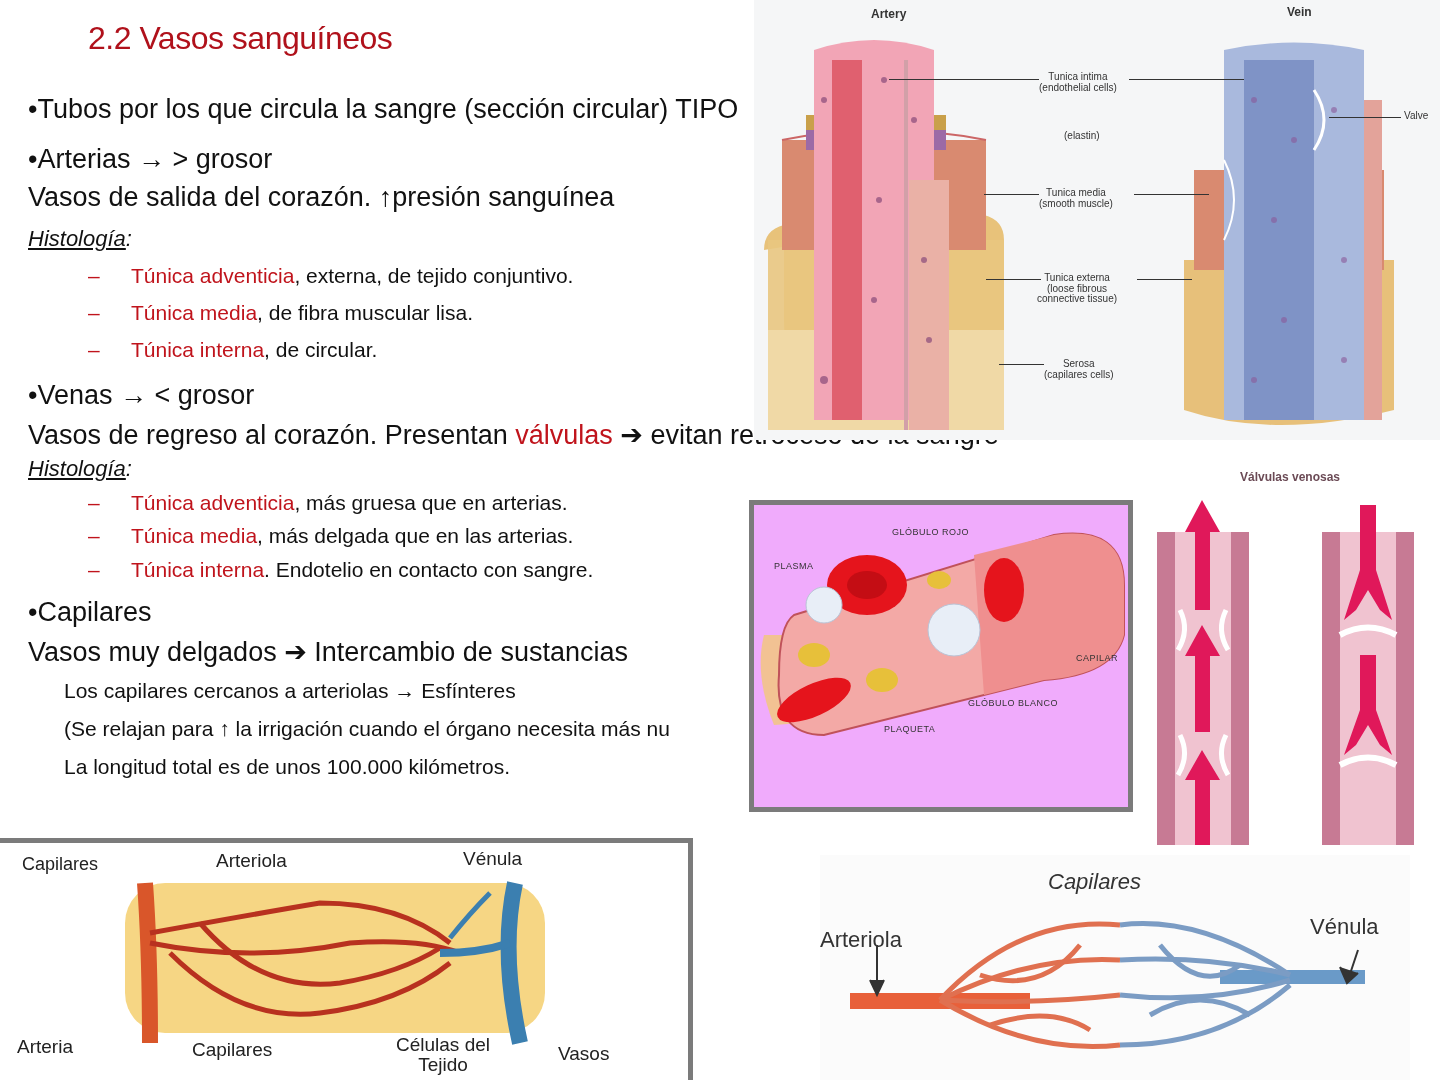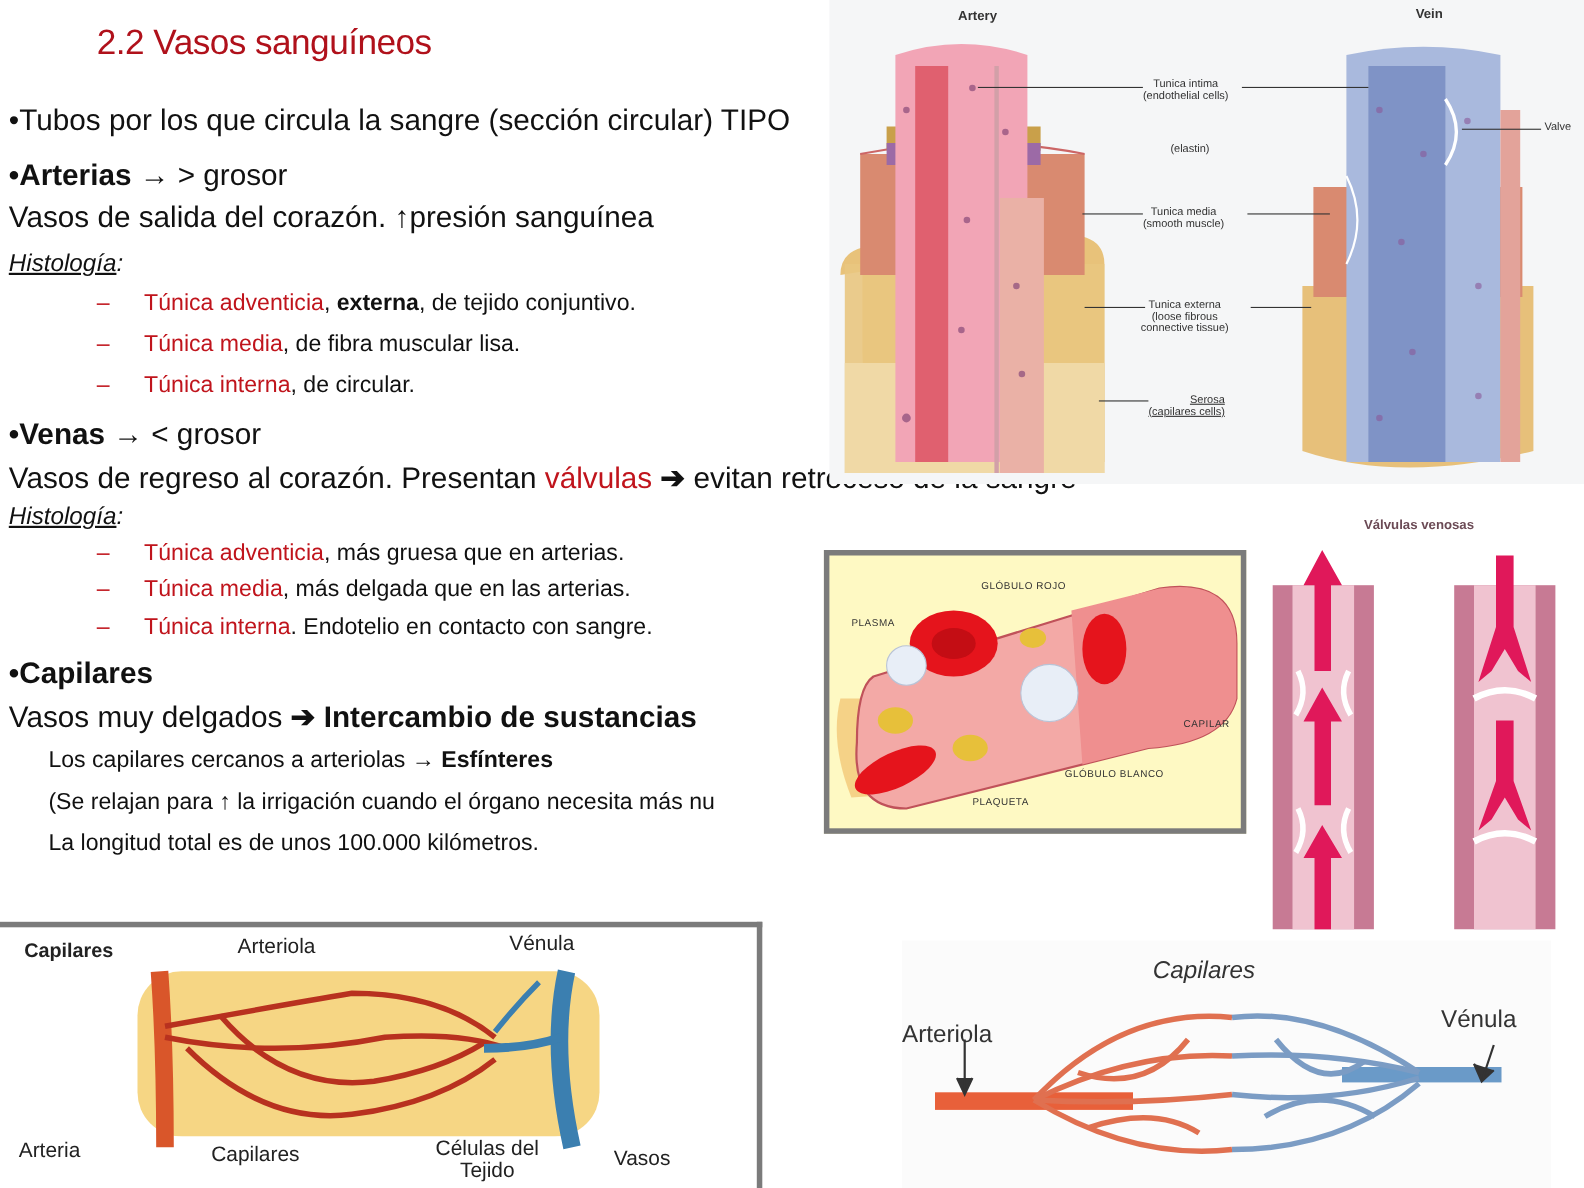--- a/index.html
+++ b/index.html
@@ -1,39 +1,39 @@
 <!DOCTYPE html>
 <html><head>
 <meta charset="utf-8">
 <style>
   * { box-sizing: border-box; margin: 0; padding: 0; }
   html, body { width: 1440px; height: 1080px; background: #ffffff; overflow: hidden; }
   body { position: relative; font-family: "Liberation Sans", sans-serif; color: #000; }
 
   .title { position: absolute; left: 88px; top: 20px; font-size: 32px; color: #b0111b; font-weight: normal; letter-spacing: -0.5px; }
 
-  .line { position: absolute; left: 8px; white-space: nowrap; color: #111; }
+  .line { position: absolute; left: 28px; white-space: nowrap; color: #111; }
   .l-big { font-size: 27px; }
   .l-mid { font-size: 22px; font-style: italic; }
   .l-sm  { font-size: 21px; margin-left: 36px; }
-  .b { font-weight: bold; }
+  .b { font-weight: normal; }
   .red { color: #c0141c; }
   .u { text-decoration: underline; }
 
   .sub { position: absolute; left: 88px; white-space: nowrap; font-size: 21px; color: #111; }
   .sub .dash { display: inline-block; width: 43px; color: #c0141c; }
 
   
   .fig-av { position: absolute; left: 754px; top: 0; width: 686px; height: 440px; background: #f5f6f7; overflow: hidden; }
   .fig-label { position: absolute; font-size: 10px; color: #333; text-align: center; line-height: 1.05; white-space: nowrap; }
   .fig-label.b { font-weight: bold; font-size: 12px; }
   .leader { position: absolute; height: 1px; background: #333; }
 
   
-  .fig-cap { position: absolute; left: 749px; top: 500px; width: 384px; height: 258px; border: 5px solid #7b7b7b; background: #fef9c3; overflow: hidden; }
+  .fig-cap { position: absolute; left: 749px; top: 500px; width: 384px; height: 312px; border: 5px solid #7b7b7b; background: #f0abfc; overflow: hidden; }
   .cap-label { position: absolute; font-size: 9px; color: #333; letter-spacing: 0.5px; white-space: nowrap; }
 
   
   .fig-valves { position: absolute; left: 1140px; top: 460px; width: 300px; height: 385px; background: #fff; }
   .valve-title { position: absolute; left: 0; width: 300px; top: 10px; text-align: center; font-size: 12px; font-weight: bold; color: #6b4a55; }
 
   
   .fig-bed { position: absolute; left: 0; top: 838px; width: 693px; height: 242px; border: 5px solid #7b7b7b; border-left: none; border-bottom: none; background: #fff; overflow: hidden; }
   .bed-label { position: absolute; font-size: 19px; color: #222; white-space: nowrap; text-align: center; line-height: 1.05; }
 
@@ -158,21 +158,21 @@
   <div class="leader" style="left:380px; top:194px; width:75px;"></div>
 
   <div class="fig-label" style="left:283px; top:273px;">
     <div>Tunica externa</div>
     <div>(loose fibrous</div>
     <div>connective tissue)</div>
   </div>
   <div class="leader" style="left:232px; top:279px; width:55px;"></div>
   <div class="leader" style="left:383px; top:279px; width:55px;"></div>
 
-  <div class="fig-label" style="left:290px; top:359px; text-align:right;text-decoration:underline;">
+  <div class="fig-label" style="left:290px; top:359px; text-align:center;">
     <div>Serosa</div>
     <div>(capilares cells)</div>
   </div>
   <div class="leader" style="left:245px; top:364px; width:45px;"></div>
 
   <div class="fig-label" style="left:650px; top:111px;">Valve</div>
   <div class="leader" style="left:575px; top:117px; width:72px;"></div>
 </div>
 
 <div class="fig-cap">

